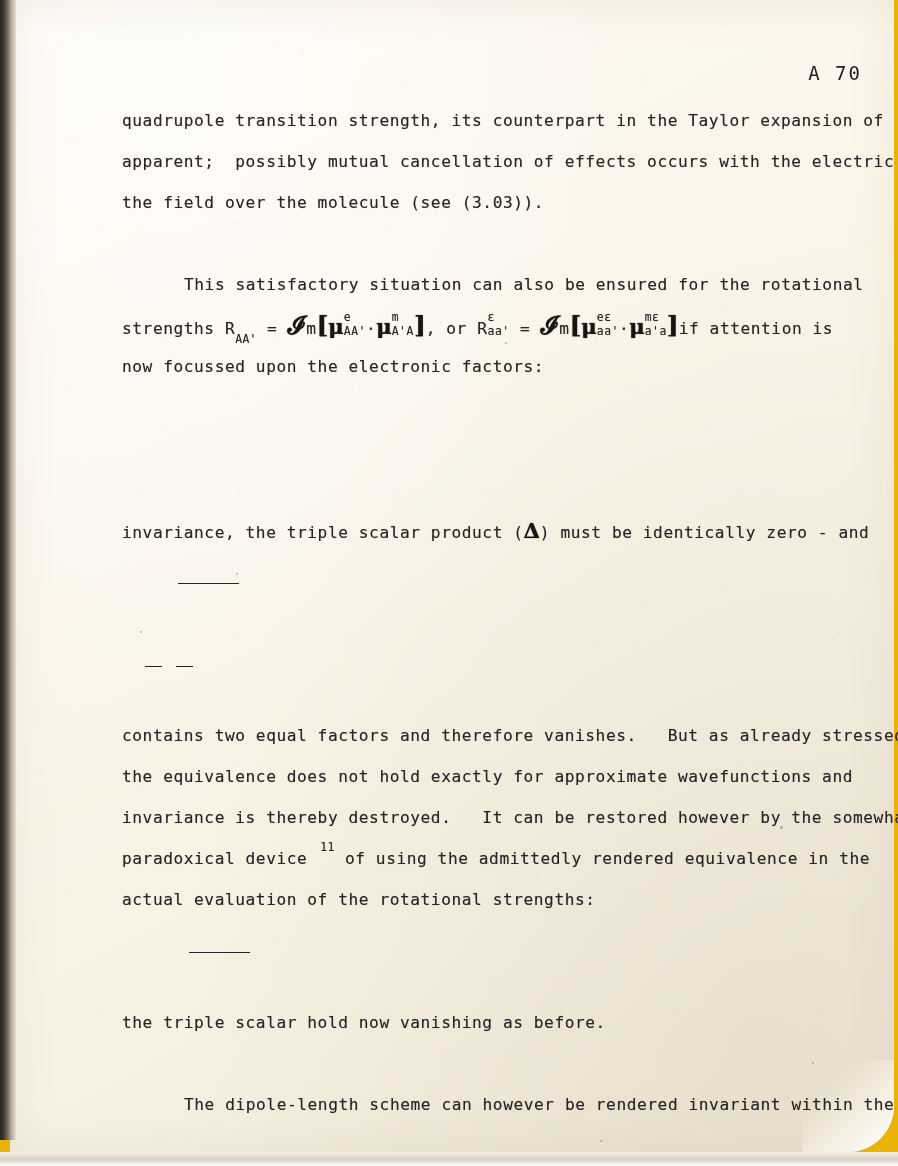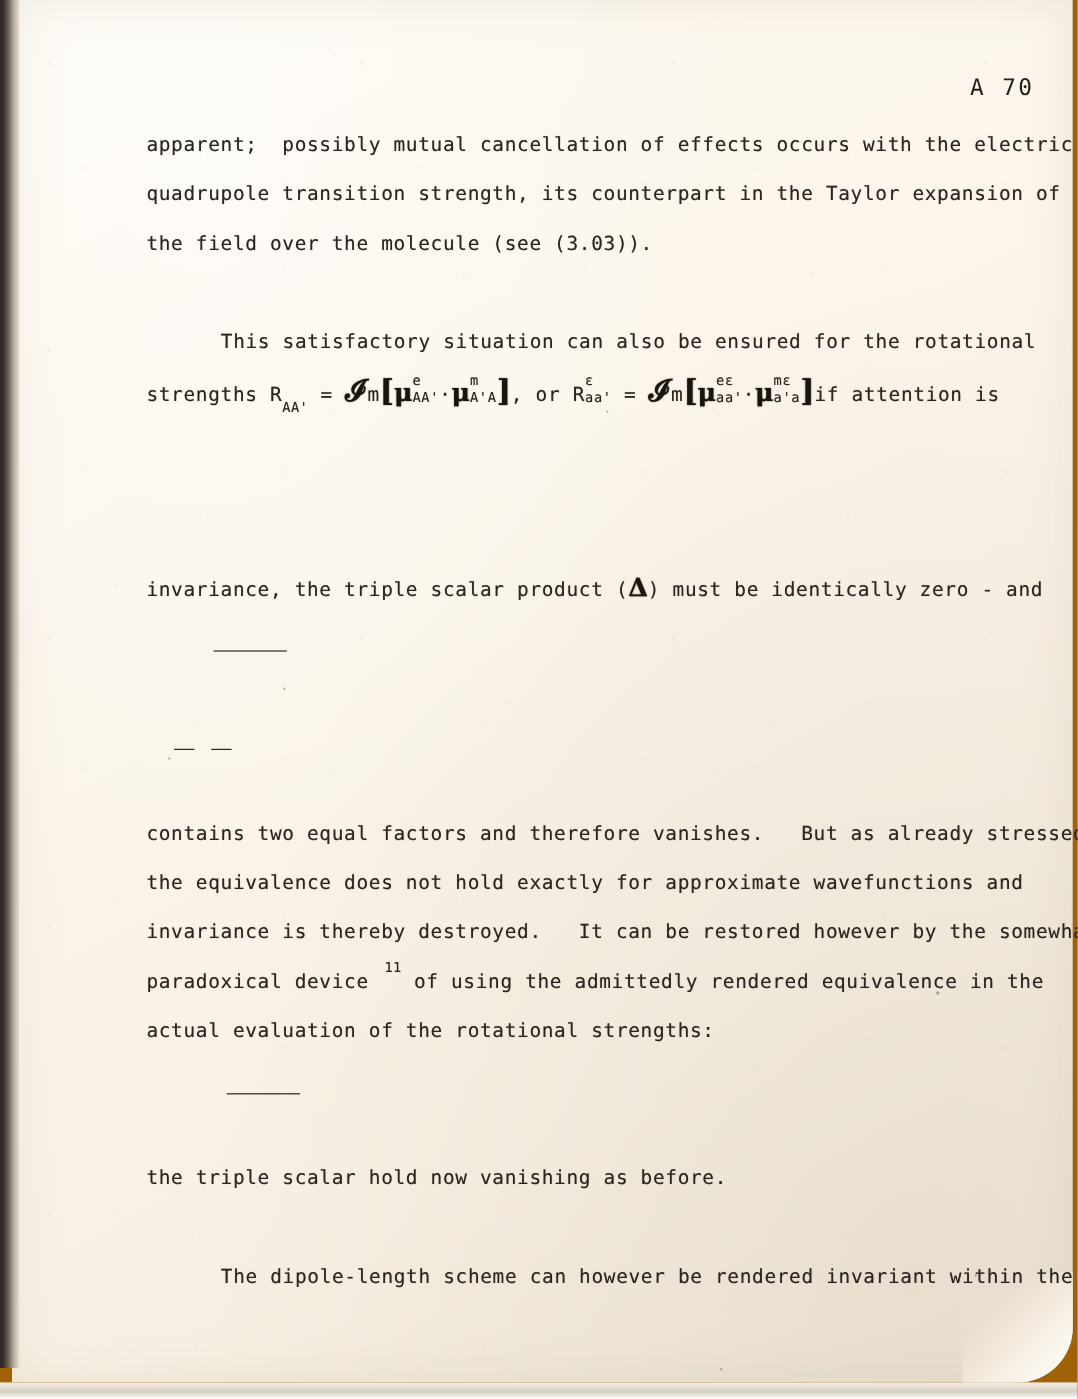--- a/index.html
+++ b/index.html
@@ -10,21 +10,21 @@
   body {
     width: 898px; height: 1166px;
     overflow: hidden;
     font-family: "DejaVu Sans Mono", monospace;
   }
 
   
   #scan {
     position: relative;
     width: 898px; height: 1166px;
-    background: #a16207;
+    background: #eab308;
     overflow: hidden;
   }
   
   .scan-edge-left {
     position: absolute; left: 0; top: 0;
     width: 16px; height: 1140px;
     background: linear-gradient(to right,
        #2b2622 0px, #3a332c 3px, #6d6258 7px, #bdb3a6 12px, #e6ddd0 16px);
     z-index: 5;
   }
@@ -205,30 +205,31 @@
     <div class="grain"></div>
     <div class="corner-curl"></div>
   </div>
 
   <div class="content">
 
     <div class="page-header">A 70</div>
 
     <div class="body-block">
 
+      <div class="ln">quadrupole transition strength, its counterpart in the Taylor expansion of</div>
       <div class="ln">apparent;  possibly mutual cancellation of effects occurs with the electric</div>
-      <div class="ln">quadrupole transition strength, its counterpart in the Taylor expansion of</div>
       <div class="ln">the field over the molecule (see (3.03)).</div>
 
       <div class="ln"></div>
 
       <div class="ln indent">This satisfactory situation can also be ensured for the rotational</div>
 
       <div class="ln"><span>strengths R</span><sub>AA'</sub><span> = </span><span class="hw big">ℐ</span><span>m</span><span class="hw big">[</span><span class="hw">μ</span><span class="ss"><span class="up">e</span><span class="down">AA'</span></span><span>·</span><span class="hw">μ</span><span class="ss"><span class="up">m</span><span class="down">A'A</span></span><span class="hw big">]</span><span>, or R</span><span class="ss"><span class="up">ε</span><span class="down">aa'</span></span><span> = </span><span class="hw big">ℐ</span><span>m</span><span class="hw big">[</span><span class="hw">μ</span><span class="ss"><span class="up">eε</span><span class="down">aa'</span></span><span>·</span><span class="hw">μ</span><span class="ss"><span class="up">mε</span><span class="down">a'a</span></span><span class="hw big">]</span><span>if attention is</span></div>
 
+      <div class="ln">now focussed upon the electronic factors:</div>
 
       <div class="ln eq2"><span></span> <span class="hw"></span><sub></sub><span class="hw sm"></span><span class="hw"></span><sub></sub><span class="hw"></span>  <span></span> <span class="hw"></span><sup></sup><span class="hw sm"></span><span class="hw"></span><sup></sup> <span></span><sup></sup><span class="hw"></span> <span></span> <span class="hw"></span><sup></sup><span class="hw sm"></span><span class="hw"></span><sup></sup><span class="hw ital"></span><sup></sup>  <span></span></div>
 
       <div class="ln eq2"><span></span><sup></sup> <span></span> <span class="sum hw"><span class="sg"></span><span class="lb"></span></span><span></span><sub></sub> <span></span> <span class="hw big"></span><sup></sup><span></span><span class="sum hw"><span class="sg"></span><span class="lb"></span></span><span class="hw big"></span><sub></sub> <span></span>  <span></span></div>
 
       <div class="ln eq"><span class="hw big"></span><span></span><span></span><span class="hw"></span><span class="ss"><span class="up"></span><span class="down"></span></span><span></span><sup></sup><span class="hw"></span><sub></sub><span></span><span class="hw"></span><span class="ss"><span class="up"></span><span class="down"></span></span><span></span><span class="ss"><span class="up"></span><span class="down"></span></span><span></span> <span></span><span class="ss"><span class="up"></span><span class="down"></span></span><span></span><span class="hw"></span><span class="ss"><span class="up"></span><span class="down"></span></span><span></span><span class="ss"><span class="up"></span><span class="down"></span></span><span></span>   <span></span></div>
 
       <div class="ln"><span>invariance, the triple scalar product (</span><span class="hw">Δ</span><span>) must be identically zero - and</span></div>
 
       <div class="ln eq"><span class="hw"></span><span class="ss"><span class="up"></span><span class="down"></span></span> <span></span><span class="frac"><span class="num"><span></span><sup></sup></span><span class="den"><span></span><sub></sub></span></span> <span class="hw big"></span><span class="ss"><span class="up"></span><span class="down"></span></span>  <span></span><sub></sub><span></span><sub></sub><span></span><sub></sub></div>

